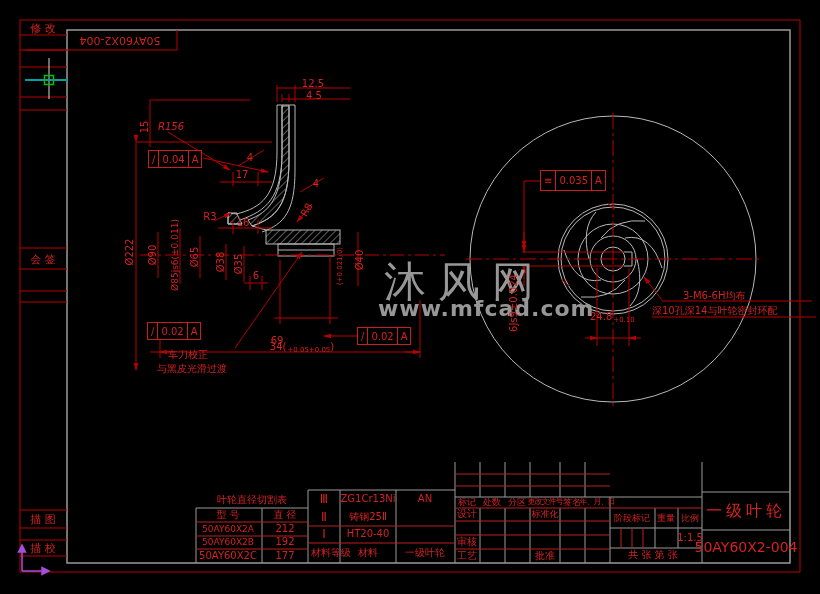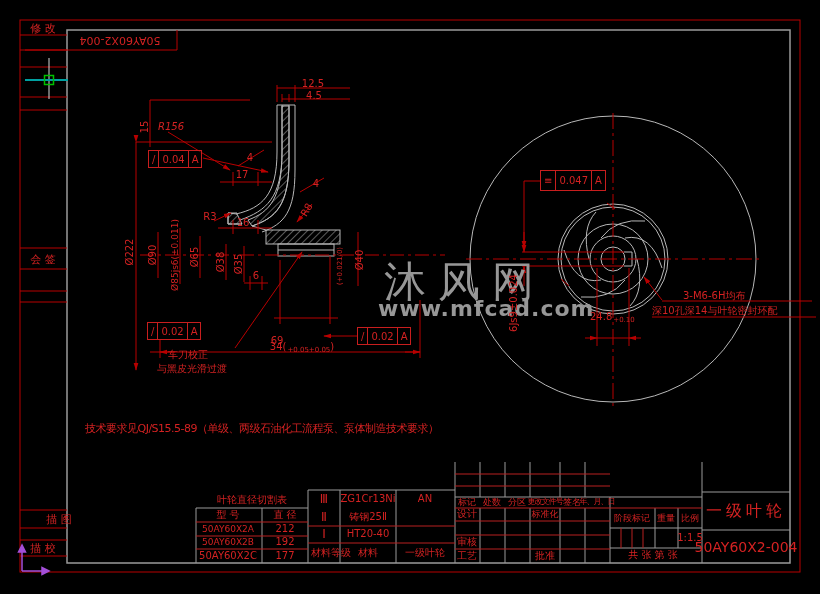--- a/index.html
+++ b/index.html
@@ -153,21 +153,21 @@
       <line x1="22" y1="571" x2="44" y2="571"></line>
       <path d="M49,571 l-7,-3.5 v7 Z"></path>
     </g>
   </svg>
 
   <div class="wm" style="left:384px;top:254px;font-size:42px;font-weight:normal;letter-spacing:12px;">沐风网</div>
   <div class="wm" style="left:378px;top:296px;font-size:22px;font-weight:bold;letter-spacing:1px;">www.mfcad.com</div>
 
   <div class="t c" style="left:43px;top:28px;font-size:11px;">修  改</div>
   <div class="t c" style="left:43px;top:259px;font-size:11px;">会  签</div>
-  <div class="t c" style="left:43px;top:519px;font-size:11px;margin-left:16px;">描  图</div>
+  <div class="t c" style="left:43px;top:519px;font-size:11px;">描  图</div>
   <div class="t c" style="left:43px;top:548px;font-size:11px;">描  校</div>
   <div class="t flip" style="left:120px;top:40px;font-size:11px;">50AY60X2-004</div>
 
   <div class="t c" style="left:313px;top:84px;">12.5</div>
   <div class="t c" style="left:314px;top:96px;">4.5</div>
   <div class="t rot" style="left:145px;top:127px;">15</div>
   <div class="t" style="left:158px;top:122px;font-style:italic;">R156</div>
   <div class="t c" style="left:250px;top:158px;">4</div>
   <div class="t c" style="left:242px;top:175px;">17</div>
   <div class="t c" style="left:210px;top:217px;">R3</div>
@@ -202,32 +202,31 @@
       <span>A</span>
   </div>
   <div class="fr" style="left:357px;top:327px;">
     <span>/</span>
       <span>0.02</span>
       <span>A</span>
   </div>
 
   <div class="fr" style="left:540px;top:170px;height:19px;">
     <span>≡</span>
-      <span>0.047</span>
+      <span>0.035</span>
       <span>A</span>
   </div>
   <div class="t rot" style="left:514px;top:303px;">6Js9±0.024</div>
   <div class="t" style="left:590px;top:312px;"><span>24.8</span><span class="st">
         <span>+0.1</span>
         <span>0</span>
       </span></div>
   <div class="t" style="left:683px;top:291px;">3-M6-6H均布</div>
   <div class="t" style="left:652px;top:306px;">深10孔深14与叶轮密封环配</div>
 
-  <div class="t" style="left:85px;top:423px;font-size:11px;letter-spacing:-0.5px;">技术要求见QJ/S15.5-89（单级、两级石油化工流程泵、泵体制造技术要求）</div>
 
   <div class="t c" style="left:252px;top:500px;">叶轮直径切割表</div>
   <div class="t c" style="left:228px;top:515px;">型  号</div>
   <div class="t c" style="left:285px;top:515px;">直  径</div>
   <div class="t c" style="left:228px;top:529px;font-size:9px;">50AY60X2A</div>
   <div class="t c" style="left:285px;top:529px;">212</div>
   <div class="t c" style="left:228px;top:542px;font-size:9px;">50AY60X2B</div>
   <div class="t c" style="left:285px;top:542px;">192</div>
   <div class="t c" style="left:228px;top:556px;font-size:10px;">50AY60X2C</div>
   <div class="t c" style="left:285px;top:556px;">177</div>

